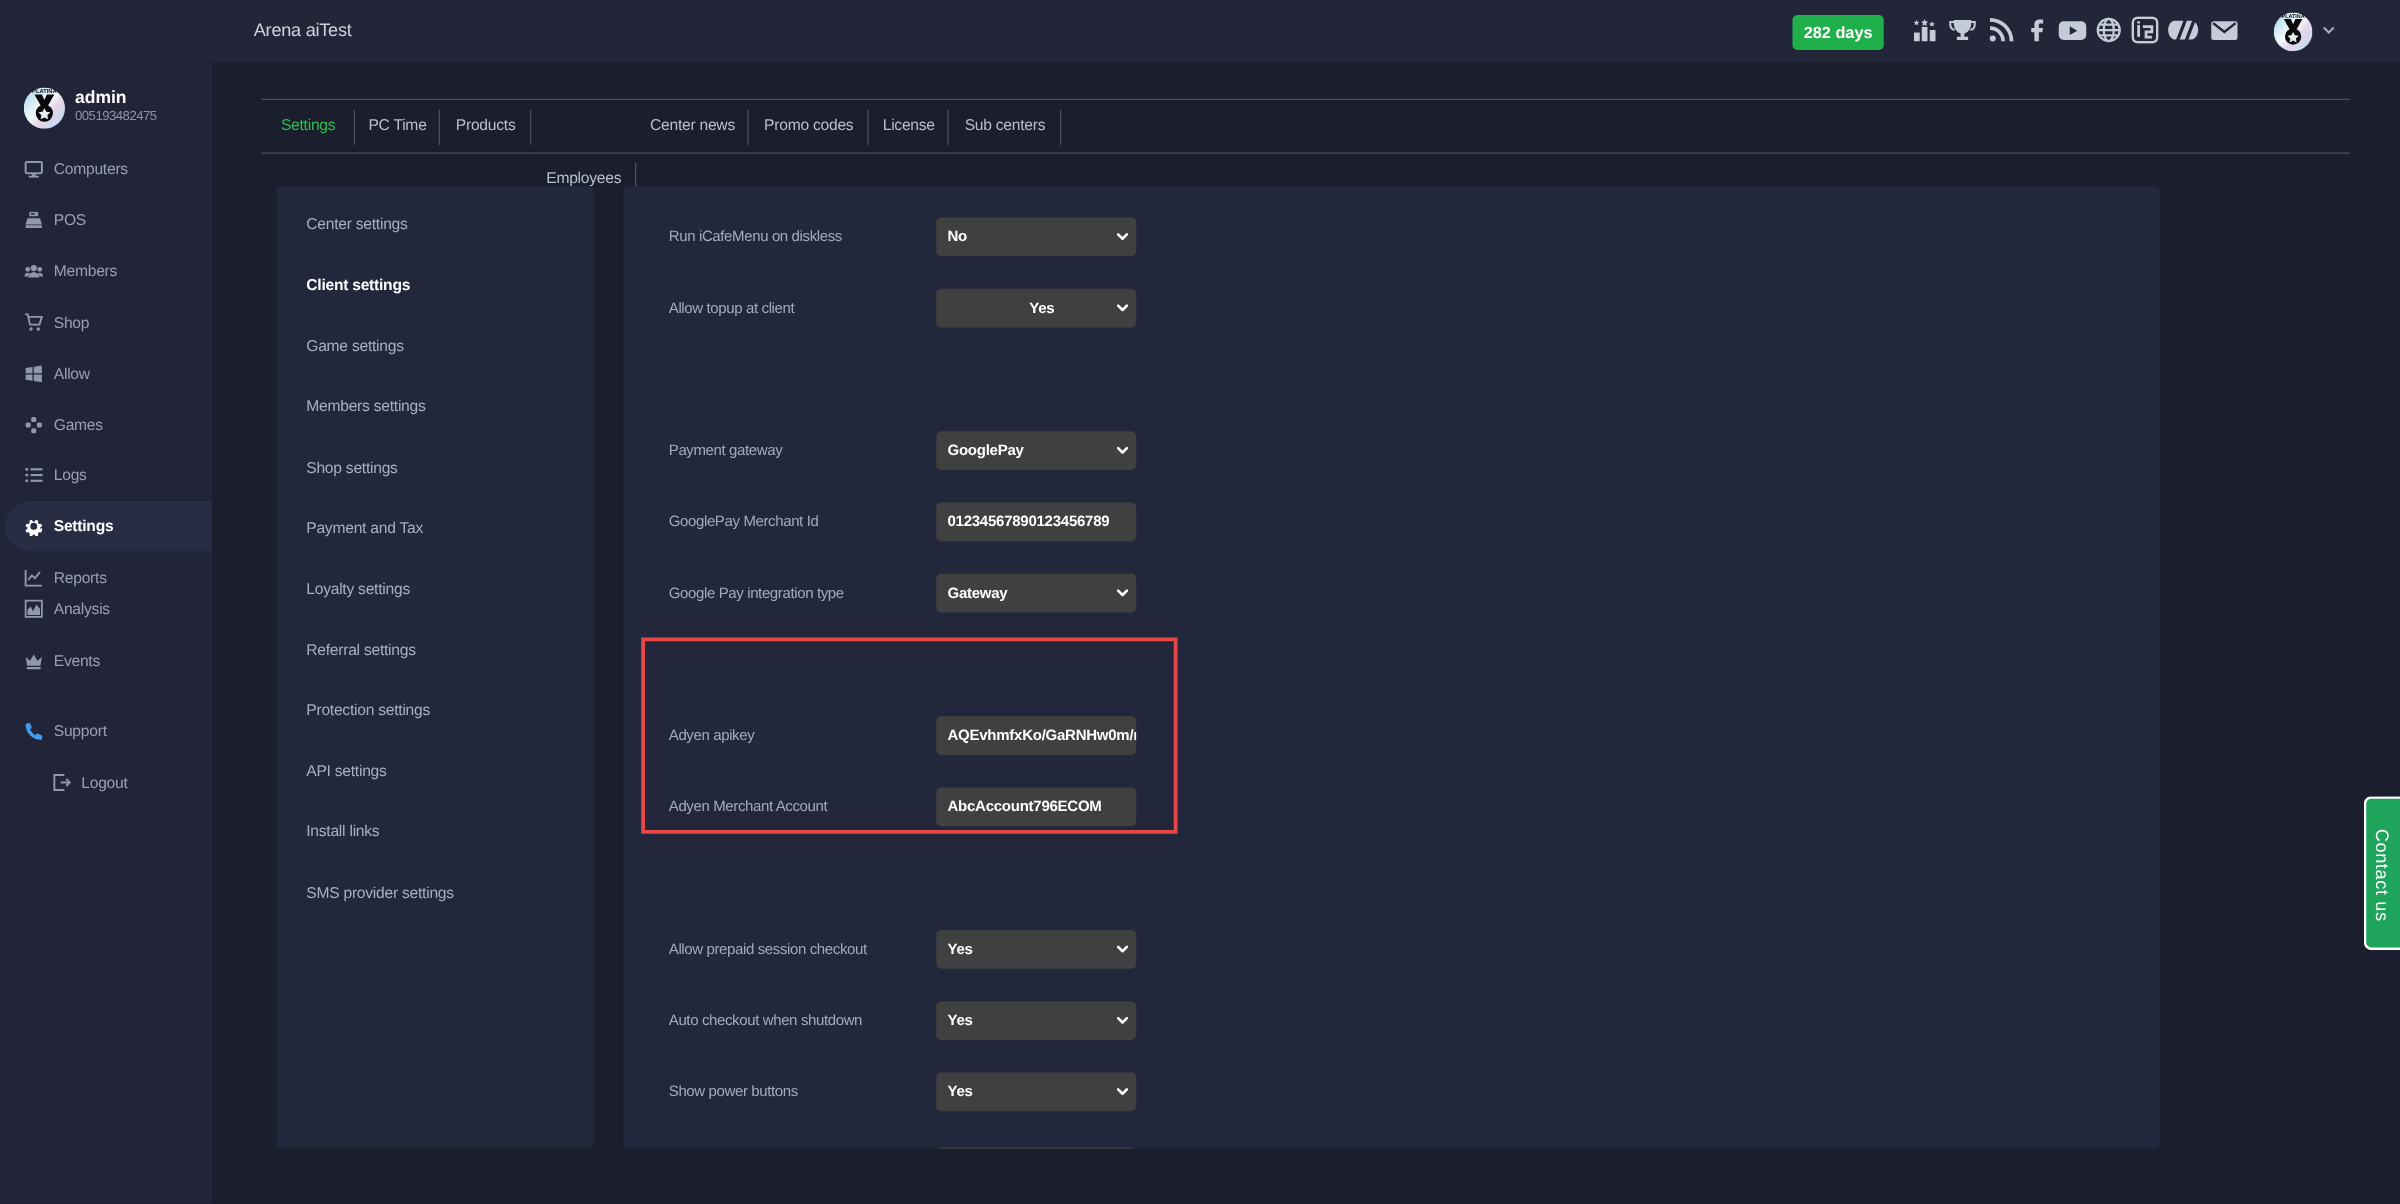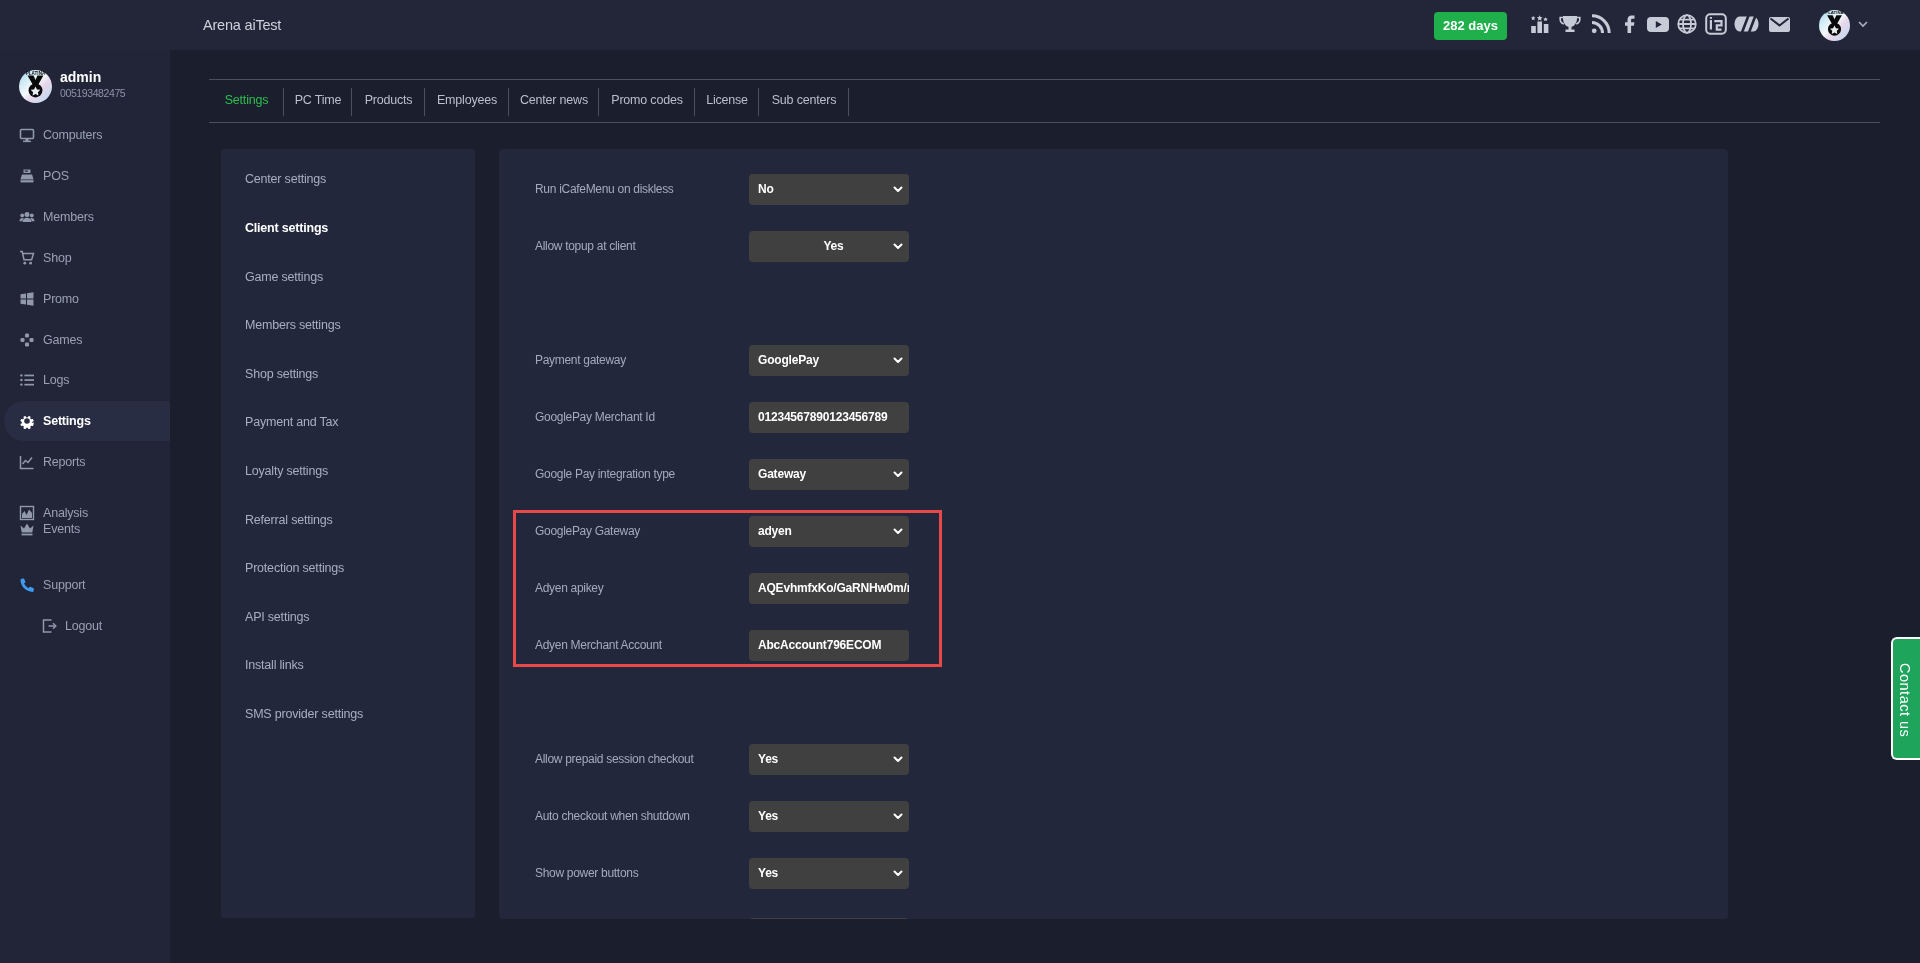--- a/index.html
+++ b/index.html
@@ -169,21 +169,21 @@
             <path d="M1 1.5h2.2l1.8 8.2h7.6l1.9-6.2H4" fill="none" stroke="#9098aa" stroke-width="1.5"></path>
             <circle cx="5.8" cy="13.2" r="1.4" fill="#9098aa"></circle>
             <circle cx="11.6" cy="13.2" r="1.4" fill="#9098aa"></circle>
           </svg></span>
         <span class="mlab" style="">Shop</span>
       </div>
       <div class="mitem" style="top:228.1px;">
         <span class="mico"><svg width="16" height="16" viewBox="0 0 16 16">
             <path d="M1.5 3.3l5.5-.8v5H1.5zM8 2.3l6.5-1v6.2H8zM1.5 8.5H7v5l-5.5-.8zM8 8.5h6.5v6.2l-6.5-1z" fill="#9098aa"></path>
           </svg></span>
-        <span class="mlab" style="">Promo</span>
+        <span class="mlab" style="">Allow</span>
       </div>
       <div class="mitem" style="top:269px;">
         <span class="mico"><svg width="16" height="16" viewBox="0 0 16 16">
             <rect x="6" y="1.5" width="4" height="4" rx="1.2" fill="#9098aa"></rect>
             <rect x="6" y="10.5" width="4" height="4" rx="1.2" fill="#9098aa"></rect>
             <rect x="1.5" y="6" width="4" height="4" rx="1.2" fill="#9098aa"></rect>
             <rect x="10.5" y="6" width="4" height="4" rx="1.2" fill="#9098aa"></rect>
           </svg></span>
         <span class="mlab" style="">Games</span>
       </div>
@@ -204,21 +204,21 @@
           </svg></span>
         <span class="mlab" style="color:#fff;font-weight:bold;">Settings</span>
       </div>
       <div class="mitem" style="top:391.7px;">
         <span class="mico"><svg width="16" height="16" viewBox="0 0 16 16">
             <path d="M1.5 2v12.5h13" fill="none" stroke="#9098aa" stroke-width="1.5"></path>
             <path d="M3.5 10l3-3.5 2.5 2 4-5" fill="none" stroke="#9098aa" stroke-width="1.5"></path>
           </svg></span>
         <span class="mlab" style="">Reports</span>
       </div>
-      <div class="mitem" style="top:442px;padding-left:36px;">
+      <div class="mitem" style="top:416px;padding-left:36px;">
         <span class="mico"><svg width="16" height="16" viewBox="0 0 16 16">
             <rect x="1.5" y="1.5" width="13" height="13" fill="none" stroke="#9098aa" stroke-width="1.4"></rect>
             <path d="M3 13V9l2.5-3 2 4 2.5-5.5 3 3.5V13z" fill="#9098aa"></path>
           </svg></span>
         <span class="mlab" style="">Analysis</span>
       </div>
       <div class="mitem" style="top:458px;">
         <span class="mico"><svg width="16" height="16" viewBox="0 0 16 16">
             <path d="M1.5 4.5l3.5 3 3-5 3 5 3.5-3-1.2 7H2.7z" fill="#9098aa"></path>
             <rect x="2.5" y="12.6" width="11" height="1.8" fill="#9098aa"></rect>
@@ -241,21 +241,21 @@
       </div>
     </div>
 </div>
 <div id="content">
   <div class="hline" style="left:39px;top:29px;width:1671px;"></div>
   <div class="hline" style="left:39px;top:72px;width:1671px;"></div>
   <div class="tabs">
     <div class="tab green" style="width:75px;">Settings</div>
     <div class="tab" style="width:68px;">PC Time</div>
     <div class="tab" style="width:73px;">Products</div>
-    <div class="tab" style="width:84px;">Employees</div>
+    <div class="tab" style="width:84px;margin-top:42px;">Employees</div>
     <div class="tab" style="width:90px;">Center news</div>
     <div class="tab" style="width:96px;">Promo codes</div>
     <div class="tab" style="width:64px;">License</div>
     <div class="tab" style="width:90px;">Sub centers</div>
   </div>
   <div id="navpanel">
       <div class="nitem" style="top:23.4px;">Center settings</div>
       <div class="nitem on" style="top:72.0px;">Client settings</div>
       <div class="nitem" style="top:120.6px;">Game settings</div>
       <div class="nitem" style="top:169.2px;">Members settings</div>
@@ -290,26 +290,20 @@
       <div class="frow" style="top:253.2px;">
         <div class="flab">GooglePay Merchant Id</div>
         <div class="fctl">01234567890123456789</div>
       </div>
       <div class="frow" style="top:310.2px;">
         <div class="flab">Google Pay integration type</div>
         <div class="fctl">Gateway<svg width="10" height="7" viewBox="0 0 10 7">
             <path d="M1.5 1.5L5 5l3.5-3.5" fill="none" stroke="#fff" stroke-width="2" stroke-linecap="round" stroke-linejoin="round"></path>
           </svg></div>
       </div>
-      <div class="frow" style="top:367.2px;">
-        <div class="flab">GooglePay Gateway</div>
-        <div class="fctl">adyen<svg width="10" height="7" viewBox="0 0 10 7">
-            <path d="M1.5 1.5L5 5l3.5-3.5" fill="none" stroke="#fff" stroke-width="2" stroke-linecap="round" stroke-linejoin="round"></path>
-          </svg></div>
-      </div>
       <div class="frow" style="top:424.2px;">
         <div class="flab">Adyen apikey</div>
         <div class="fctl">AQEvhmfxKo/GaRNHw0m/ı</div>
       </div>
       <div class="frow" style="top:481.2px;">
         <div class="flab">Adyen Merchant Account</div>
         <div class="fctl">AbcAccount796ECOM</div>
       </div>
       <div class="frow" style="top:595.2px;">
         <div class="flab">Allow prepaid session checkout</div>

